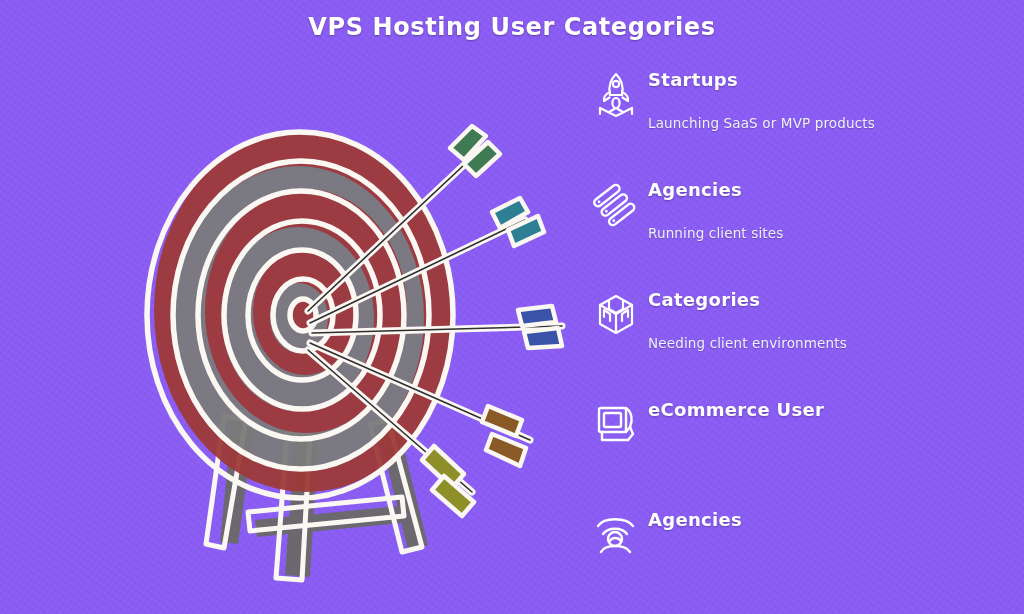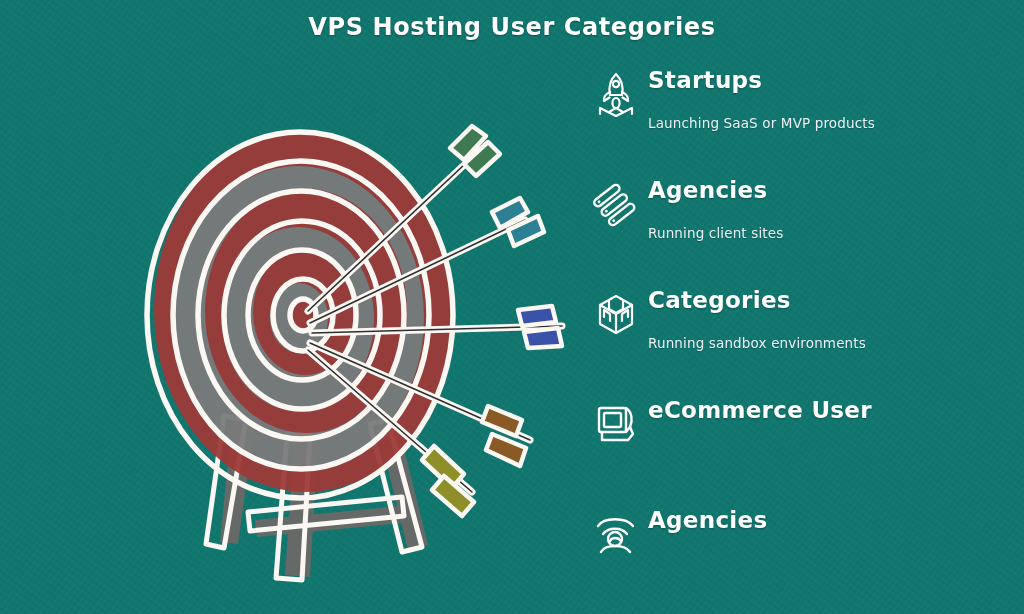--- a/index.html
+++ b/index.html
@@ -5,21 +5,21 @@
   * { margin:0; padding:0; box-sizing:border-box; }
   html, body { width:1024px; height:614px; overflow:hidden; }
   body {
     background:#3e5777;
     font-family:"DejaVu Sans", sans-serif;
     position:relative;
   }
   #stage {
     position:absolute; inset:0;
     width:1024px; height:614px;
-    background:#0f766e;
+    background:#8b5cf6;
     overflow:hidden;
   }
   
   #texture {
     position:absolute; inset:0;
     background-image:
       repeating-linear-gradient(127deg, rgba(255,255,255,0.012) 0 2px, rgba(0,0,0,0.012) 2px 5px),
       repeating-linear-gradient(37deg, rgba(255,255,255,0.010) 0 3px, rgba(0,0,0,0.010) 3px 6px);
     pointer-events:none;
   }
@@ -59,21 +59,21 @@
     left:4px; top:2px;
     width:48px; height:52px;
   }
   .row-text {
     position:absolute;
     left:60px; top:0px;
     width:350px;
   }
   .row-title {
     color:#ffffff;
-    font-size:23px;
+    font-size:18px;
     font-weight:bold;
     letter-spacing:0.3px;
     line-height:24px;
     text-shadow:0 1px 2px rgba(0,0,0,0.28);
     font-family:"DejaVu Sans", sans-serif;
   }
   .row-desc {
     color:#eef2f7;
     font-size:13.5px;
     font-weight:normal;
@@ -235,21 +235,21 @@
           <path d="M24 24 L40 15"></path>
           <path d="M24 24 L8 15"></path>
           <path d="M24 24 L24 43"></path>
           <path d="M17 11 L17 19 L24 23 L31 19 L31 11"></path>
           <path d="M12 27 L12 20 L18 24 L18 31"></path>
           <path d="M36 27 L36 20 L30 24 L30 31"></path>
         </svg>
       </div>
       <div class="row-text">
         <div class="row-title">Categories</div>
-        <div class="row-desc">Running sandbox environments</div>
+        <div class="row-desc">Needing client environments</div>
       </div>
     </div>
 
     <div class="row">
       <div class="row-icon">
         <svg width="48" height="52" viewBox="0 0 48 52" fill="none" stroke="#ffffff" stroke-width="2.4" stroke-linecap="round" stroke-linejoin="round">
           <rect x="7" y="8" width="27" height="24" rx="2"></rect>
           <rect x="12" y="13" width="17" height="14" rx="1.5"></rect>
           <path d="M10 32 L10 40 L36 40"></path>
           <path d="M34 8 C40 12 41 20 38 27 L34 32"></path>

